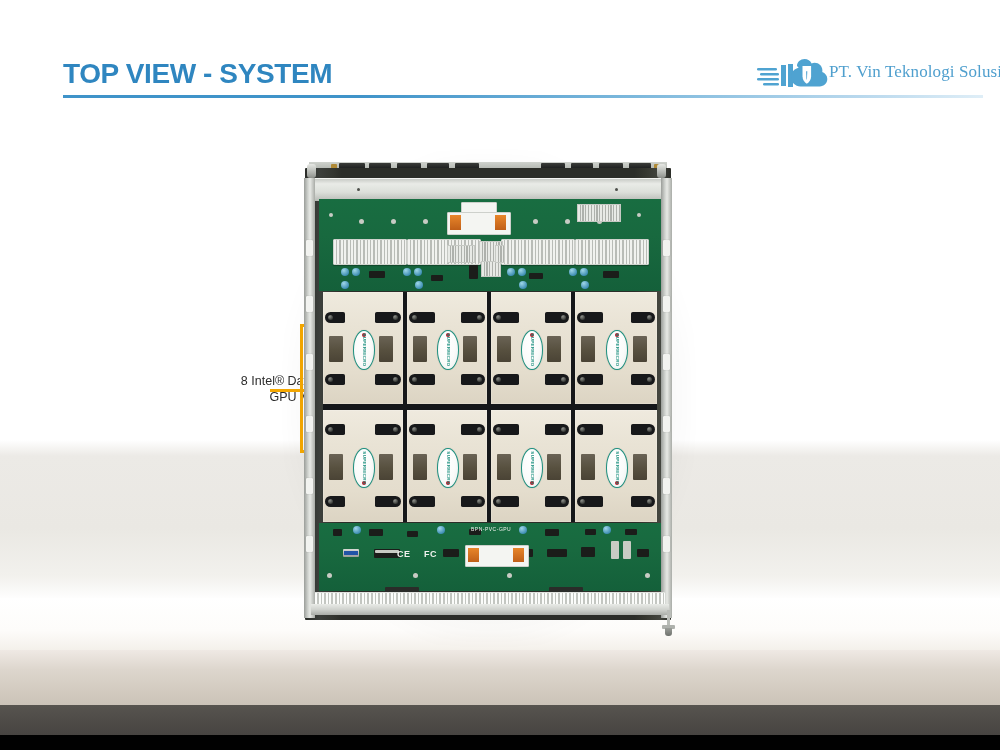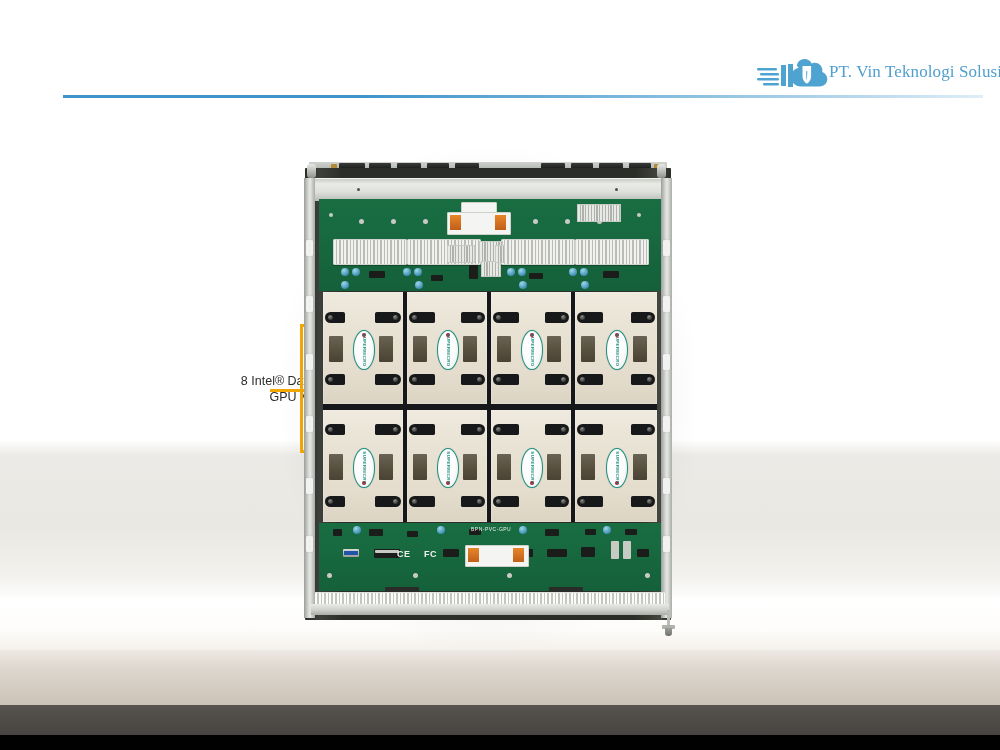--- a/index.html
+++ b/index.html
@@ -153,20 +153,21 @@
 <div id="slide">
 
   <div class="bg-band band-top"></div>
   <div class="bg-band band-gray"></div>
   <div class="bg-band band-white2"></div>
   <div class="bg-band band-beige"></div>
   <div class="bg-band band-darkgray"></div>
   <div class="bg-band band-black"></div>
 
   <div id="header">
+    <div id="page-title">TOP VIEW - SYSTEM</div>
     <div id="title-rule"></div>
 
     <div id="logo">
       <div id="logo-mark">
         <svg width="72" height="34" viewBox="0 0 72 34" xmlns="http://www.w3.org/2000/svg">
           <g fill="#4fa3d1">
             <rect x="0" y="9" width="20" height="2.6" rx="1.3"></rect>
             <rect x="3" y="14" width="19" height="2.6" rx="1.3"></rect>
             <rect x="0" y="19" width="22" height="2.6" rx="1.3"></rect>
             <rect x="6" y="24" width="16" height="2.6" rx="1.3"></rect>

